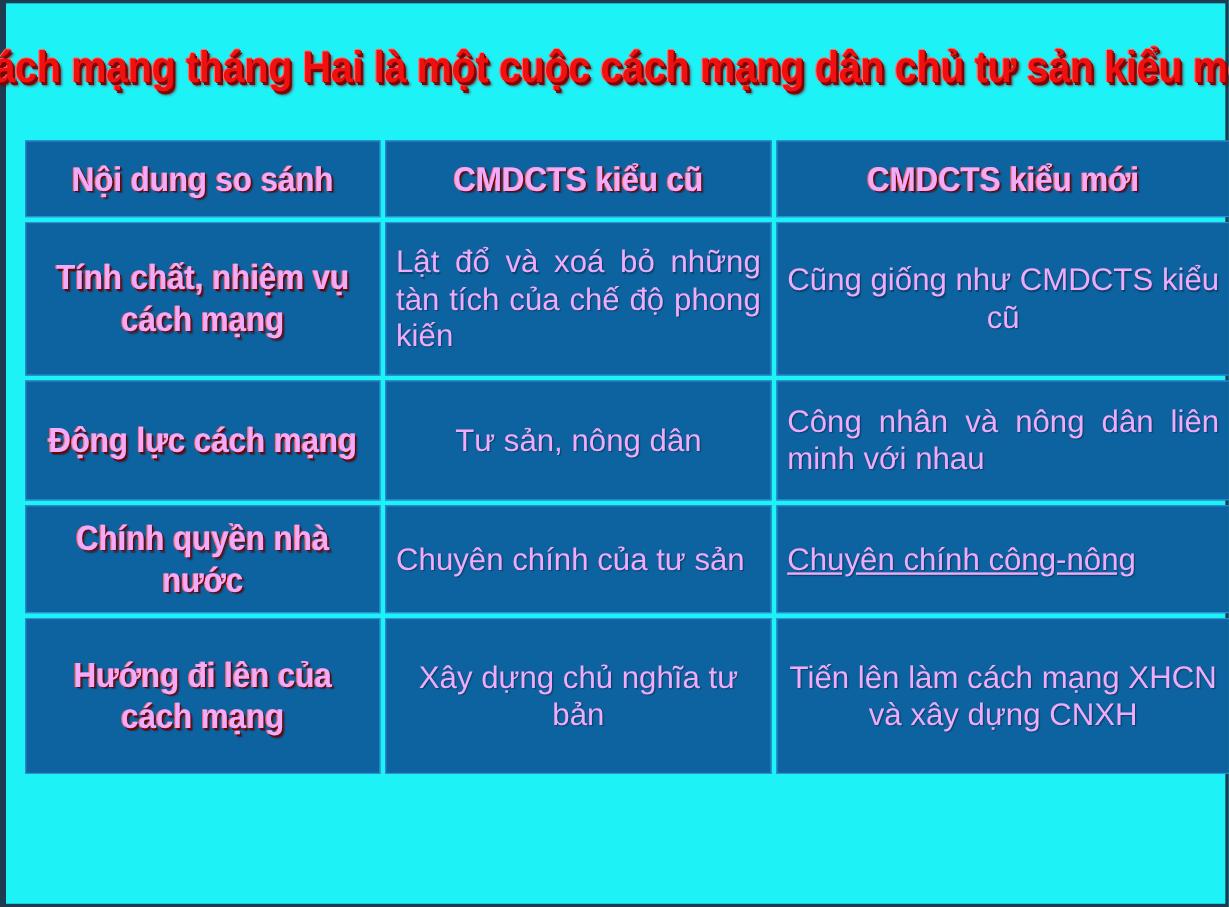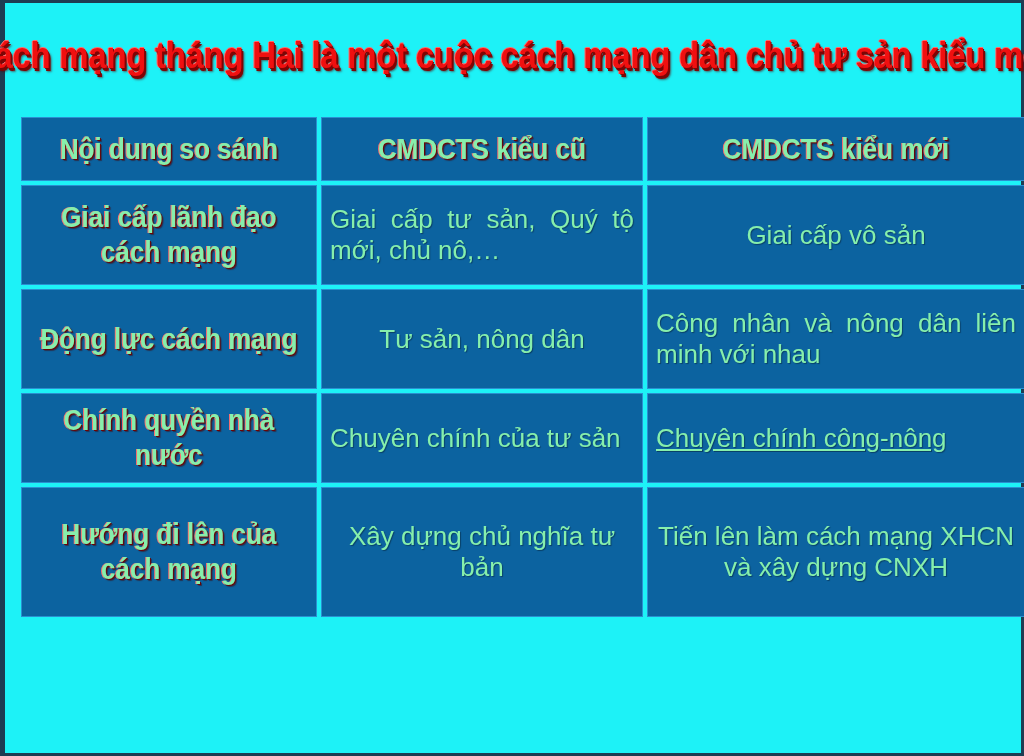--- a/index.html
+++ b/index.html
@@ -74,21 +74,21 @@
     border-collapse: separate;
     border-spacing: 4px;
     width: 1000px;
     table-layout: fixed;
   }
   table#compare-table td {
     background: #0c63a0;
     border: 1px solid #2b8fd0;
     padding: 4px 8px;
     vertical-align: middle;
-    color: #86efac;
+    color: #f0abfc;
     font-size: 26px;
     line-height: 1.18;
   }
   
   col.c1 { width: 296px; }
   col.c2 { width: 322px; }
   col.c3 { width: 378px; }
 
   
   tr.header-row td {
@@ -173,26 +173,26 @@
           <col class="c2">
           <col class="c3">
         </colgroup>
         <tbody>
           <tr class="header-row">
             <td><span>Nội dung so sánh</span></td>
             <td><span>CMDCTS kiểu cũ</span></td>
             <td><span>CMDCTS kiểu mới</span></td>
           </tr>
 
-
-          <tr class="r2">
-            <td class="label-cell"><span class="lbl">Giai cấp lãnh đạo cách mạng</span></td>
-            <td class="val val-justify col2">Giai cấp tư sản, Quý tộ mới, chủ nô,…</td>
-            <td class="val val-center col3">Giai cấp vô sản</td>
-          </tr>
+          <tr class="r1">
+            <td class="label-cell"><span class="lbl">Tính chất, nhiệm vụ cách mạng</span></td>
+            <td class="val val-justify col2">Lật đổ và xoá bỏ những tàn tích của chế độ phong kiến</td>
+            <td class="val val-center col3">Cũng giống như CMDCTS kiểu cũ</td>
+          </tr>
+
 
           <tr class="r3">
             <td class="label-cell"><span class="lbl">Động lực cách mạng</span></td>
             <td class="val val-center col2">Tư sản, nông dân</td>
             <td class="val val-justify col3">Công nhân và nông dân liên minh với nhau</td>
           </tr>
 
           <tr class="r4">
             <td class="label-cell"><span class="lbl">Chính quyền nhà nước</span></td>
             <td class="val val-justify col2">Chuyên chính của tư sản</td>

